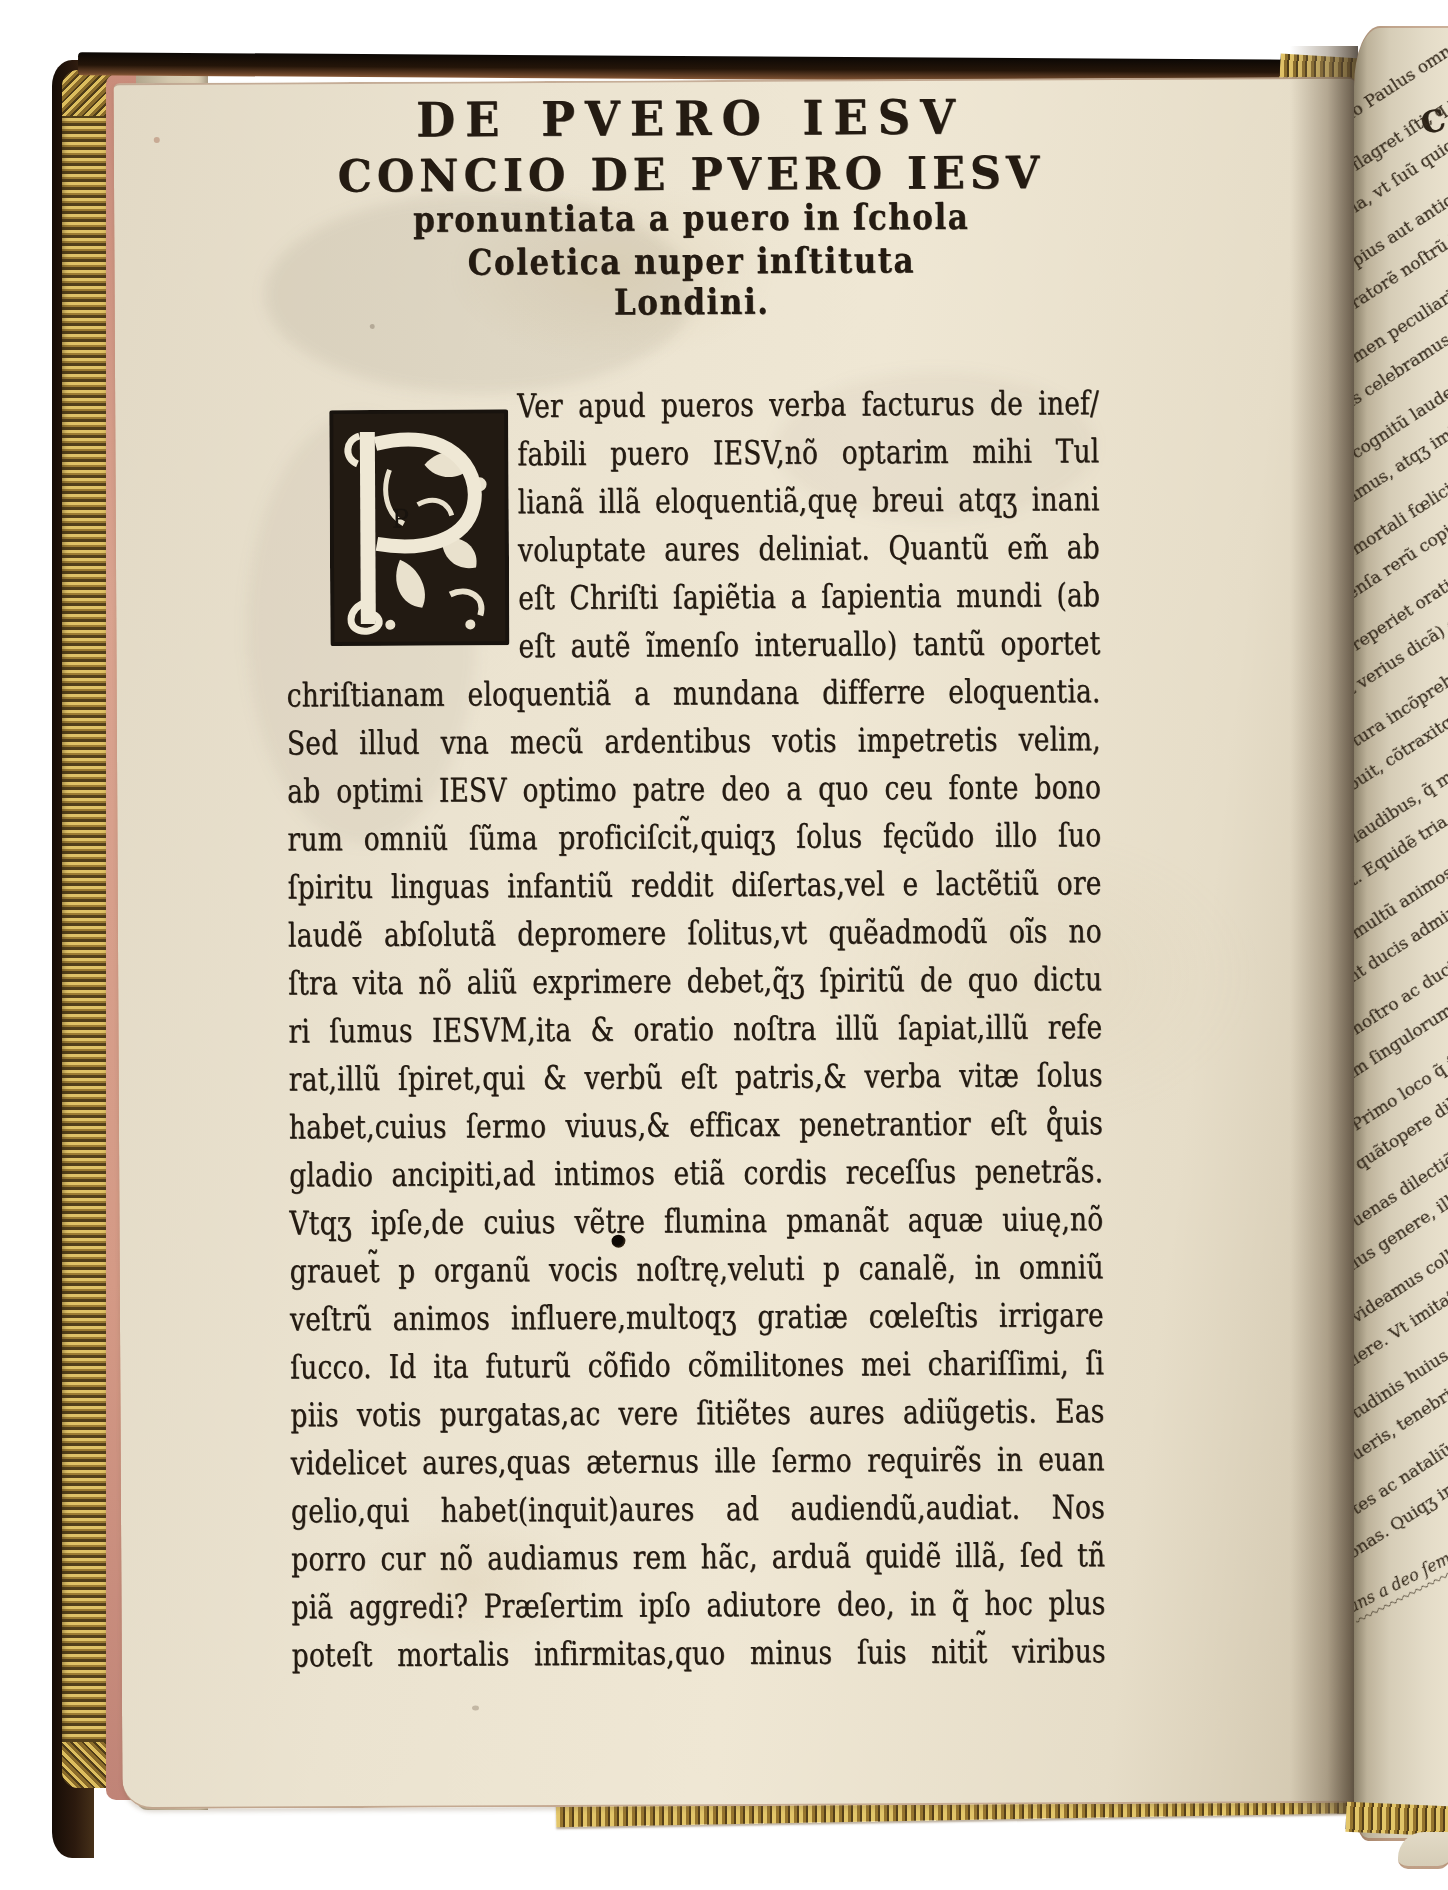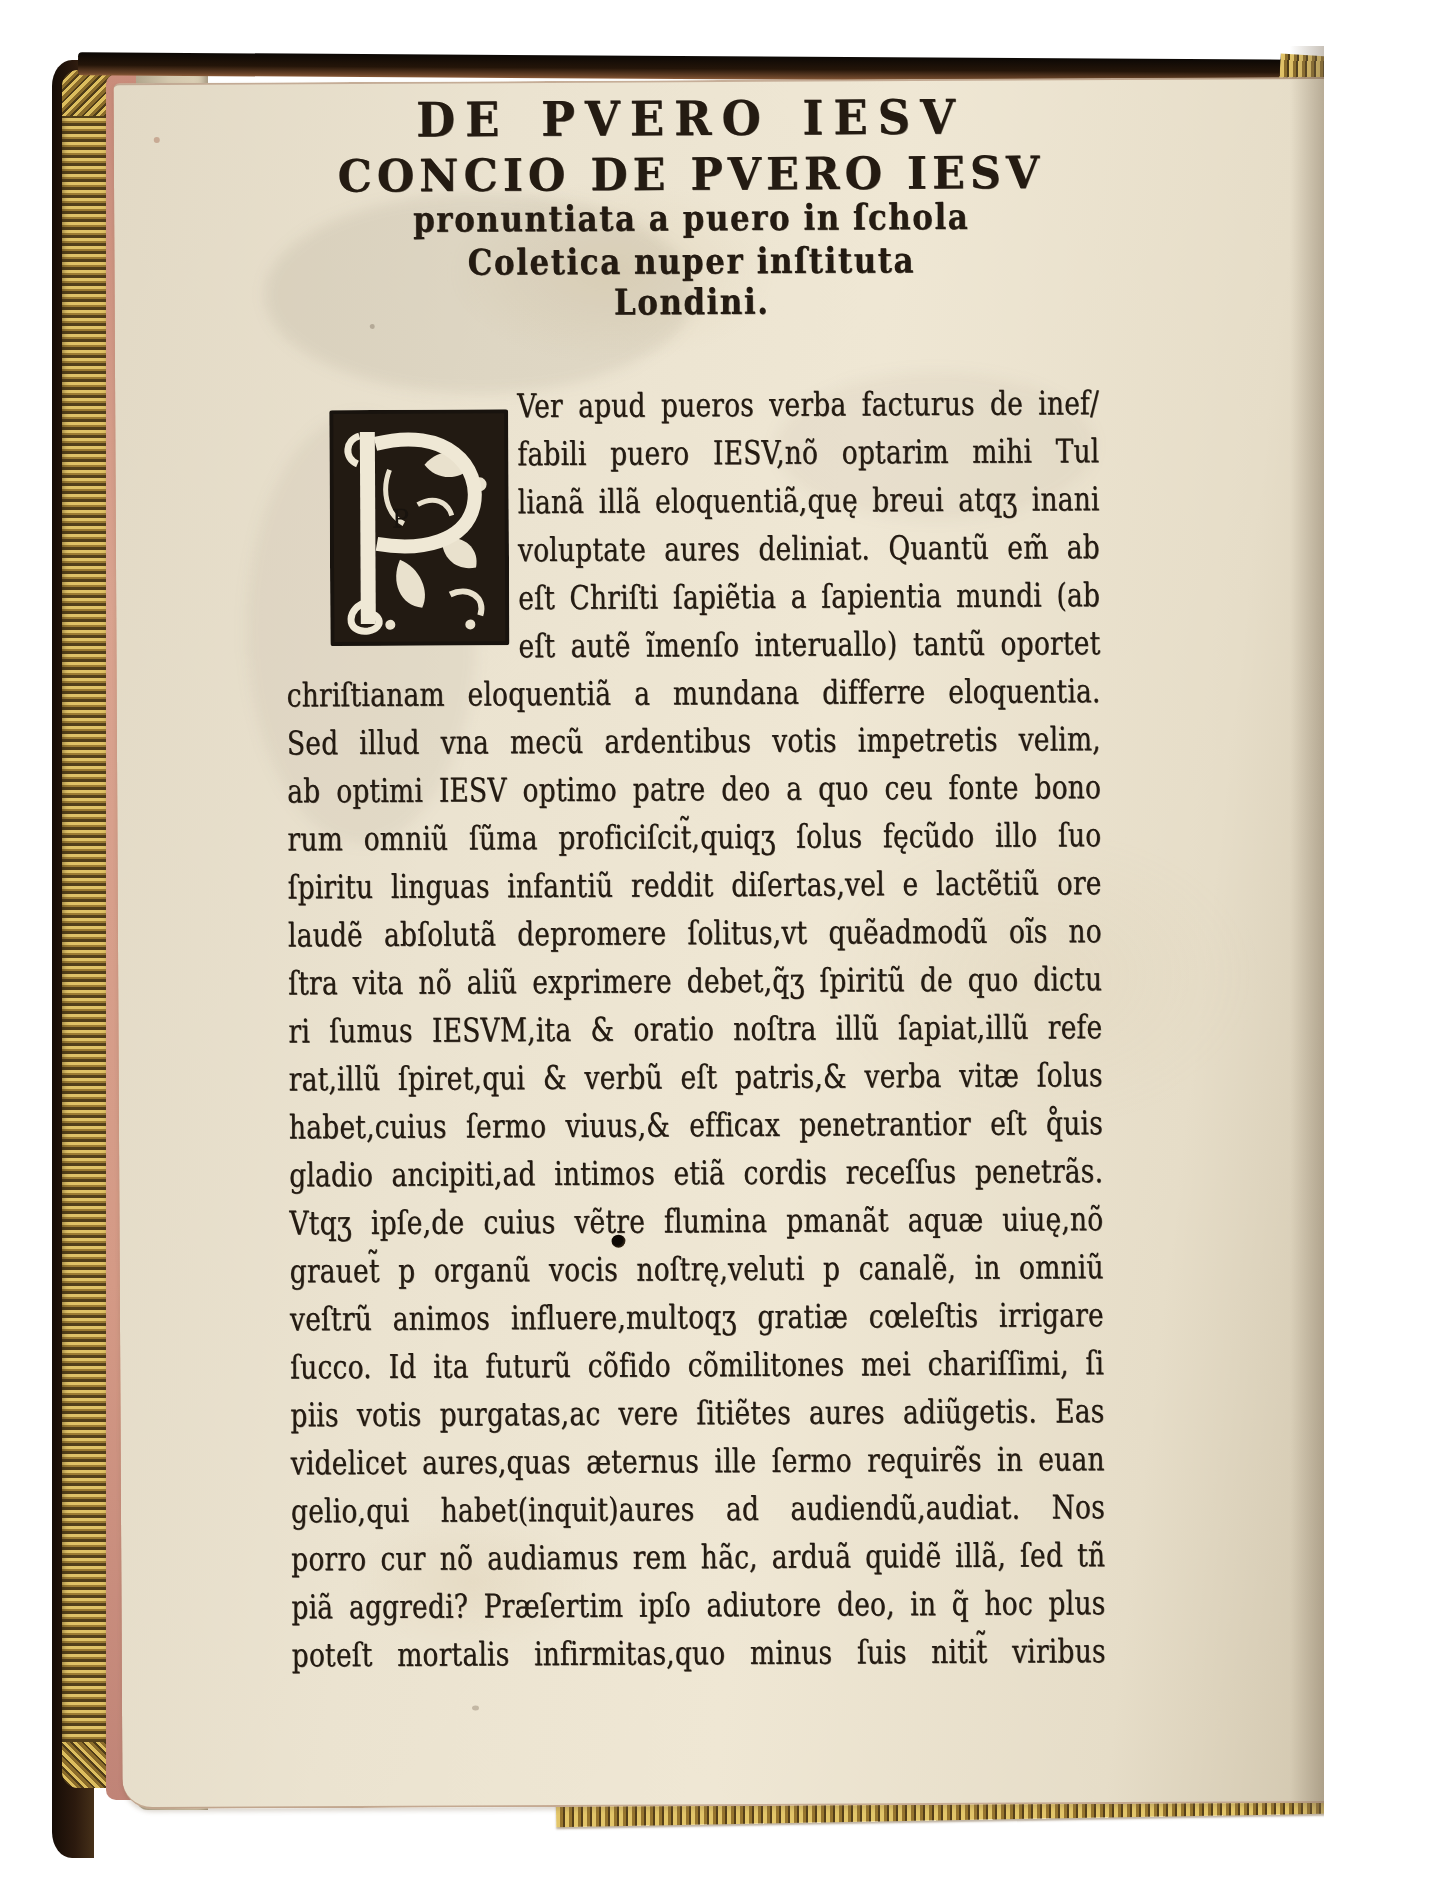--- a/index.html
+++ b/index.html
@@ -1,16 +1,16 @@
 <!DOCTYPE html>
 <html><head>
 <meta charset="utf-8">
 <style>
   html,body{margin:0;padding:0;background:#ffffff;}
-  .stage{position:relative;width:1324px;height:1890px;overflow:hidden;background:#ffffff;
+  .stage{position:relative;width:1448px;height:1890px;overflow:hidden;background:#ffffff;
          font-family:"DejaVu Serif","Liberation Serif",serif;}
 
   
   .board{position:absolute;left:52px;top:60px;width:42px;height:1798px;
          background:linear-gradient(90deg,#150c06,#2c1a0e 55%,#463019);
          border-radius:20px 0 0 20px / 26px 0 0 26px;}
   .gilt-left{position:absolute;left:62px;top:78px;width:48px;height:1702px;
          background:repeating-linear-gradient(to bottom,#e0c267 0 3px,#9c7b33 3px 5px,#54401b 5px 8px);
          border-radius:14px 0 0 8px;box-shadow:inset 0 0 7px rgba(40,28,10,.65);}
   .gilt-corner-top{position:absolute;left:62px;top:70px;width:50px;height:46px;

